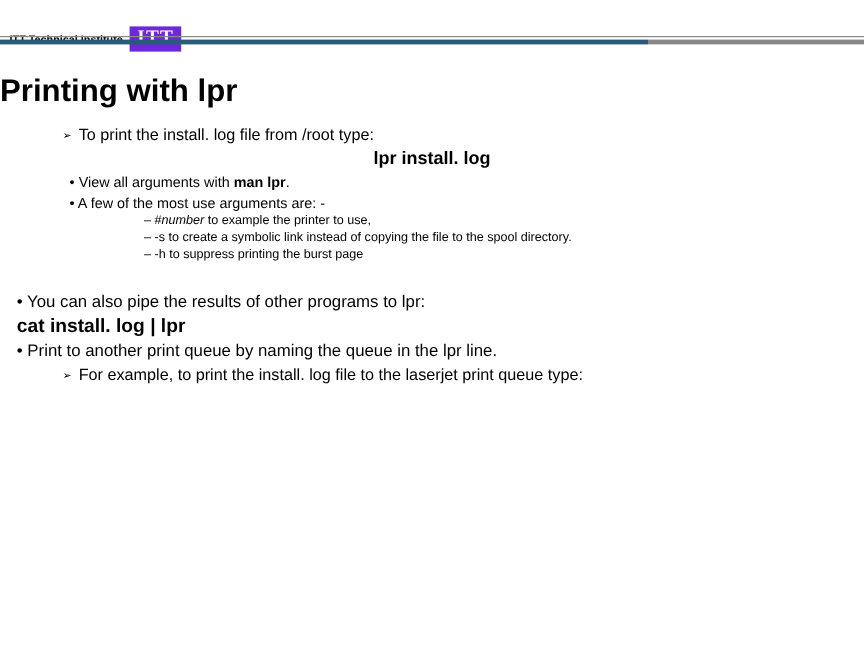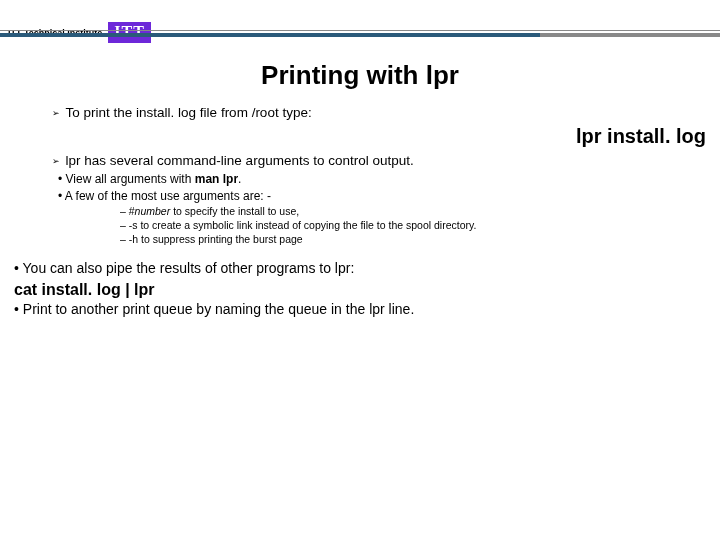--- a/index.html
+++ b/index.html
@@ -39,21 +39,21 @@
   }
   .header-lines {
     position: absolute;
     top: 30px;
     left: 0;
     right: 0;
   }
   .line1 { height: 1px; background: #888; margin-bottom: 2px; }
   .line2 { height: 4px; background: linear-gradient(to right, #2a5a7a 0%, #2a5a7a 75%, #888 75%, #888 100%); }
   .slide-title {
-    text-align: center;
+    text-align: left;
     font-size: 26px;
     font-weight: bold;
     font-family: Verdana, sans-serif;
     margin-top: 18px;
     margin-bottom: 14px;
     color: #000;
   }
   .content {
     padding: 0 14px 0 14px;
     font-size: 14px;
@@ -67,23 +67,23 @@
     margin-left: 38px;
     font-size: 13.5px;
     margin-top: 4px;
   }
   .arrow {
     font-size: 9px;
     vertical-align: middle;
     margin-right: 6px;
   }
   .cmd-center {
-    text-align: right;
+    text-align: center;
     font-weight: bold;
-    font-size: 20px;
+    font-size: 15px;
     margin: 2px 0 2px 0;
   }
   .bullet-l3 {
     margin-left: 44px;
     font-size: 12px;
     margin-top: 2px;
   }
   .dash-l4 {
     margin-left: 106px;
     font-size: 10.5px;
@@ -115,36 +115,36 @@
 
 <div class="content">
 
 
   <div class="bullet-l2">
     <span class="arrow">➢</span><span>To print the install. log file from /root type:</span>
   </div>
 
   <div class="cmd-center">lpr install. log</div>
 
-  <div class="bullet-l2">
-    <span class="arrow">➢</span><span>lpr has several command-line arguments to control output.</span>
-  </div>
 
   <div class="bullet-l3">
     <span>•   View all arguments with </span><span class="bold">man lpr</span><span>.</span>
   </div>
   <div class="bullet-l3">•   A few of the most use arguments are: -</div>
 
   <div class="dash-l4">
-    <span>–   #</span><span class="italic">number</span><span> to specify the install to use,</span>
+    <span>–   #</span><span class="italic">number</span><span> to example the printer to use,</span>
   </div>
   <div class="dash-l4">–   -s to create a symbolic link instead of copying the file to the spool directory.</div>
   <div class="dash-l4">–   -h to suppress printing the burst page</div>
 
-  <div class="bullet-l1" style="margin-top:14px">• You can also pipe the results of other programs to lpr:</div>
+  <div class="bullet-l1" style="margin-top:24px">• You can also pipe the results of other programs to lpr:</div>
 
   <div class="cmd-center2">cat install. log | lpr</div>
 
   <div class="bullet-l1">• Print to another print queue by naming the queue in the lpr line.</div>
 
+  <div class="bullet-l2">
+    <span class="arrow">➢</span><span>For example, to print the install. log file to the laserjet print queue type:</span>
+  </div>
 
 
 </div>
 
 </body></html>

